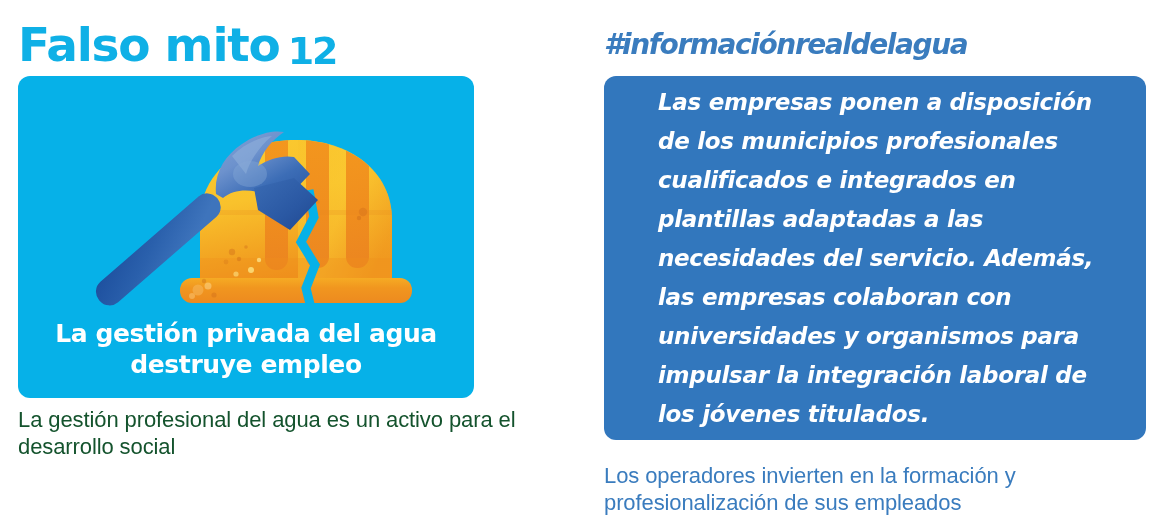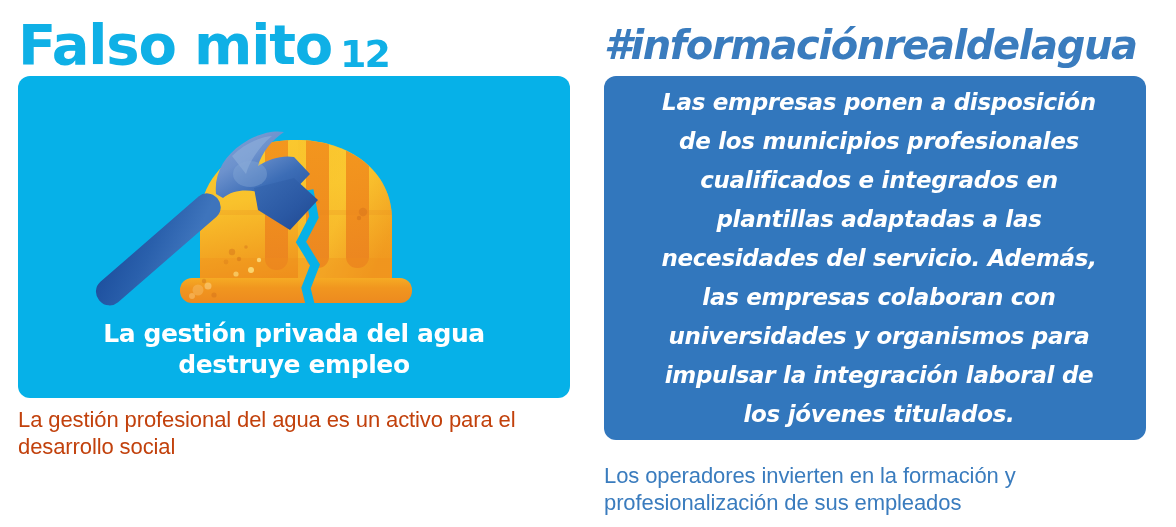--- a/index.html
+++ b/index.html
@@ -44,21 +44,21 @@
     height: 62px;
     line-height: 62px;
     white-space: nowrap;
     color: #0fb0e6;
     font-family: "DejaVu Sans", sans-serif;
     font-weight: 700;
     font-size: 44px;
     letter-spacing: -1.2px;
   }
   .myth-heading .myth-label {
-    font-size: 56px;
+    font-size: 47px;
     vertical-align: baseline;
   }
   .myth-heading .myth-number {
     font-size: 38px;
     letter-spacing: -2px;
     margin-left: 8px;
     vertical-align: baseline;
     position: relative;
     top: 3px;
   }
@@ -66,28 +66,28 @@
   .hashtag-heading {
     margin: 0;
     padding: 0;
     height: 62px;
     line-height: 62px;
     white-space: nowrap;
     color: #3a7cbe;
     font-family: "DejaVu Sans", sans-serif;
     font-weight: 700;
     font-style: italic;
-    font-size: 40px;
+    font-size: 28px;
     letter-spacing: -1.4px;
   }
 
   
   .myth-card {
     position: relative;
-    width: 552px;
+    width: 456px;
     height: 322px;
     background: #06b1e8;
     border-radius: 12px;
     overflow: hidden;
     box-sizing: border-box;
   }
 
   .myth-card-caption {
     position: absolute;
     left: 0;
@@ -122,21 +122,20 @@
   .fact-card {
     position: relative;
     width: 542px;
     height: 364px;
     background: #3277bd;
     border-radius: 12px;
     box-sizing: border-box;
     display: flex;
     align-items: center;
     padding: 22px 46px 22px 54px;
-    text-align: center;
   }
   .fact-card-text {
     margin: 0;
     color: #ffffff;
     font-family: "DejaVu Sans", sans-serif;
     font-style: italic;
     font-weight: 600;
     font-size: 23px;
     line-height: 39px;
     letter-spacing: -0.3px;
@@ -145,21 +144,21 @@
   
   .footer-note {
     margin: 0;
     padding-top: 6px;
     font-family: "Liberation Sans", sans-serif;
     font-weight: 400;
     font-size: 22px;
     line-height: 27px;
     letter-spacing: -0.1px;
   }
-  .footer-left  { color: #c2410c; padding-top: 8px; }
+  .footer-left  { color: #14532d; padding-top: 8px; }
   .footer-right { color: #3a7cbe; padding-top: 22px; }
 </style>
 </head>
 <body>
 
 <div class="page">
 
   <div class="col-left">
 
     <h1 class="myth-heading">

